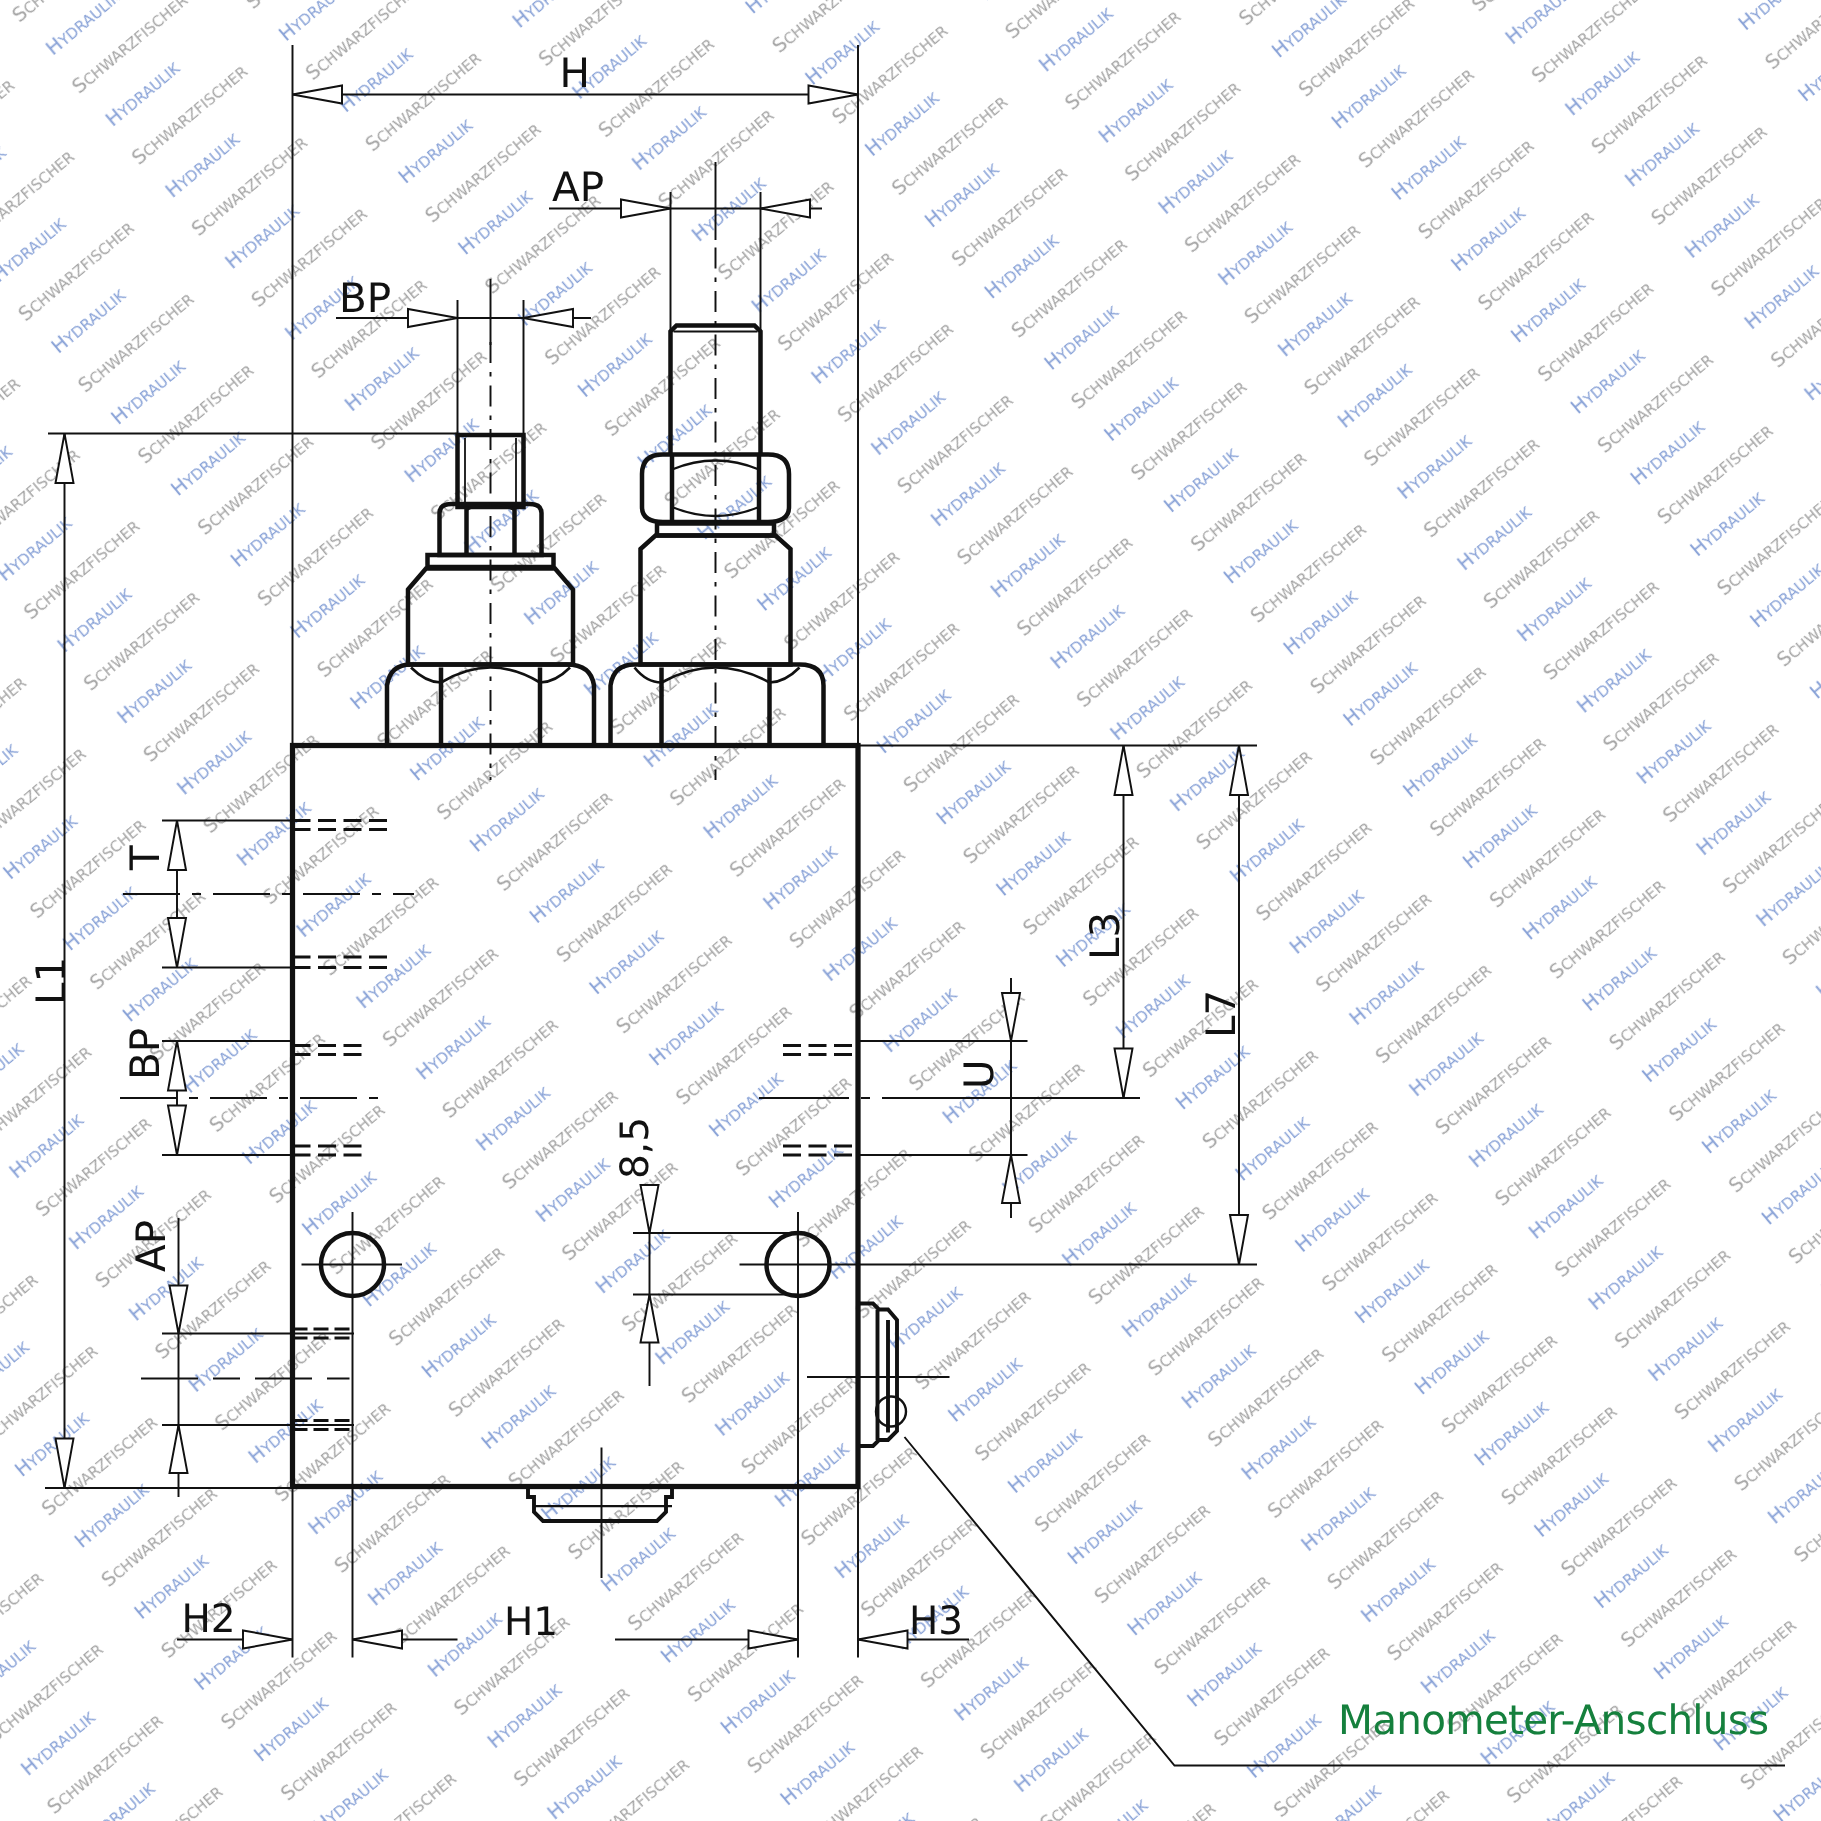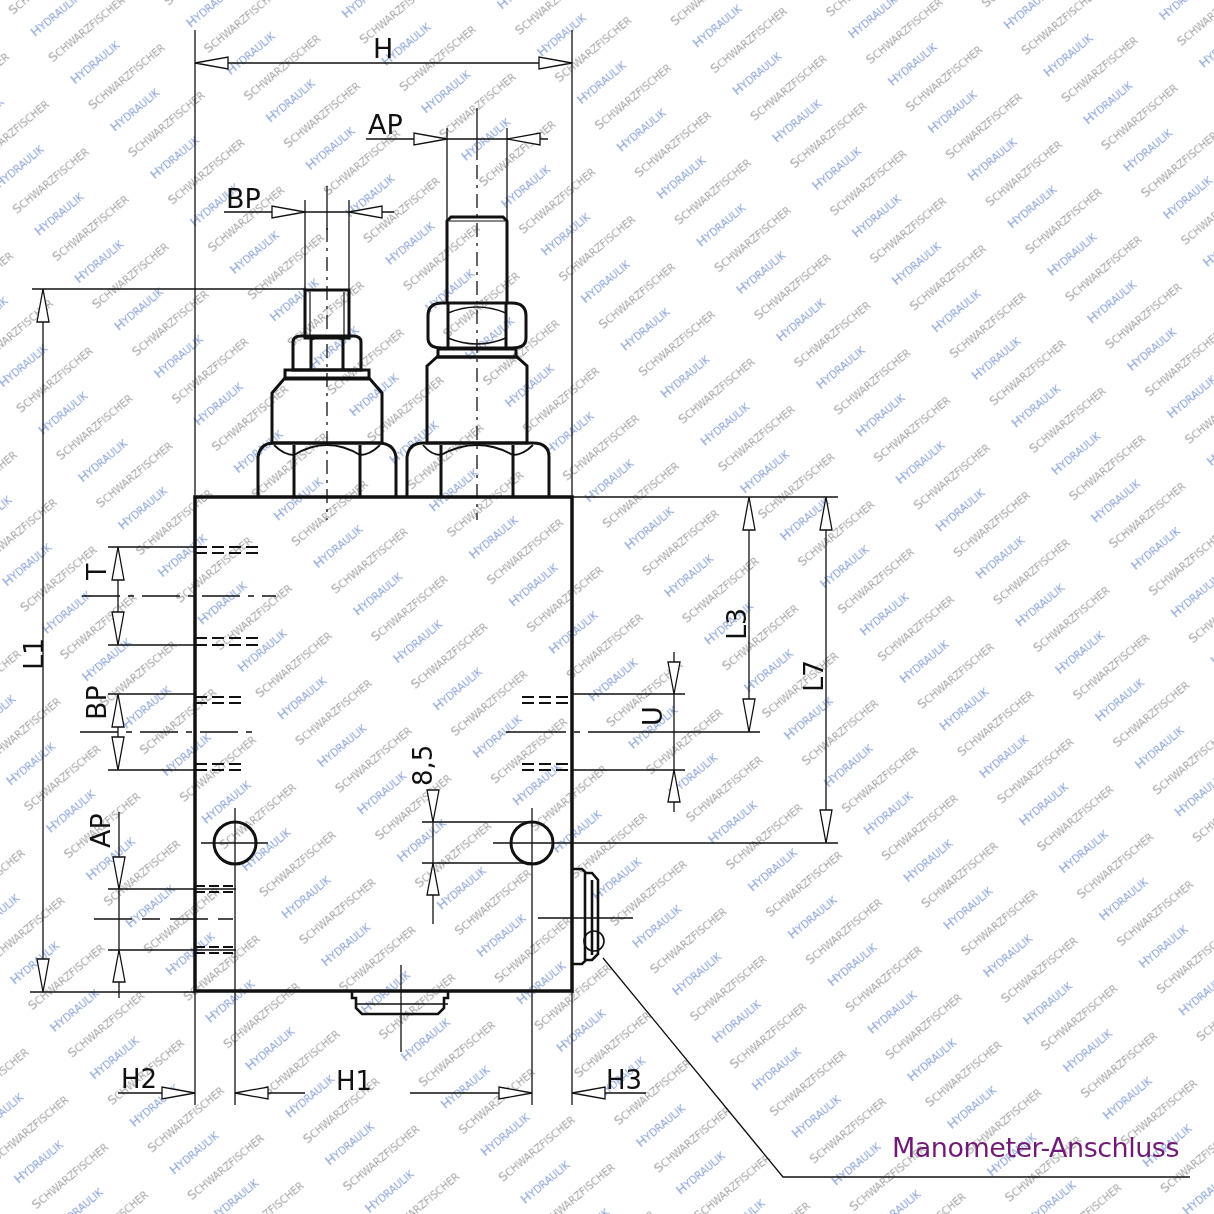--- a/index.html
+++ b/index.html
@@ -1,21 +1,21 @@
 <!DOCTYPE html>
 <html><head>
   <meta charset="utf-8">
   <style>
     html, body { margin: 0; padding: 0; background: #ffffff; }
     body { width: 1214px; height: 1214px; position: relative; overflow: hidden;
            font-family: "DejaVu Sans", "Liberation Sans", sans-serif; }
     #stage { position: absolute; left: 0; top: 0; width: 1214px; height: 1214px; }
     .wm { position: absolute; left: 0; top: 0; width: 1214px; height: 1214px; pointer-events: none; }
     .lbl { font-family: "DejaVu Sans", "Liberation Sans", sans-serif; fill: #111; }
-    .callout { position: absolute; left: 892px; top: 1132px; font-size: 27px; color: #701a75;
+    .callout { position: absolute; left: 892px; top: 1132px; font-size: 27px; color: #15803d;
                font-family: "DejaVu Sans", "Liberation Sans", sans-serif; letter-spacing: -0.5px; }
   </style>
 </head>
 <body>
 
 <div id="stage">
 
   <svg class="wm" viewBox="0 0 1214 1214" xmlns="http://www.w3.org/2000/svg">
     <defs>
       <pattern id="wmpat" patternUnits="userSpaceOnUse" width="250" height="62" patternTransform="rotate(-40)">

